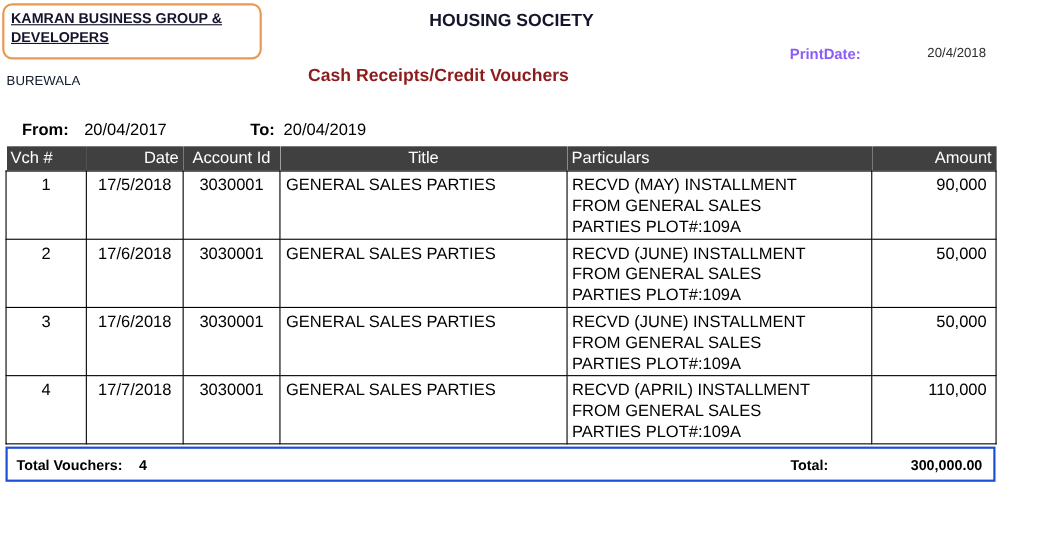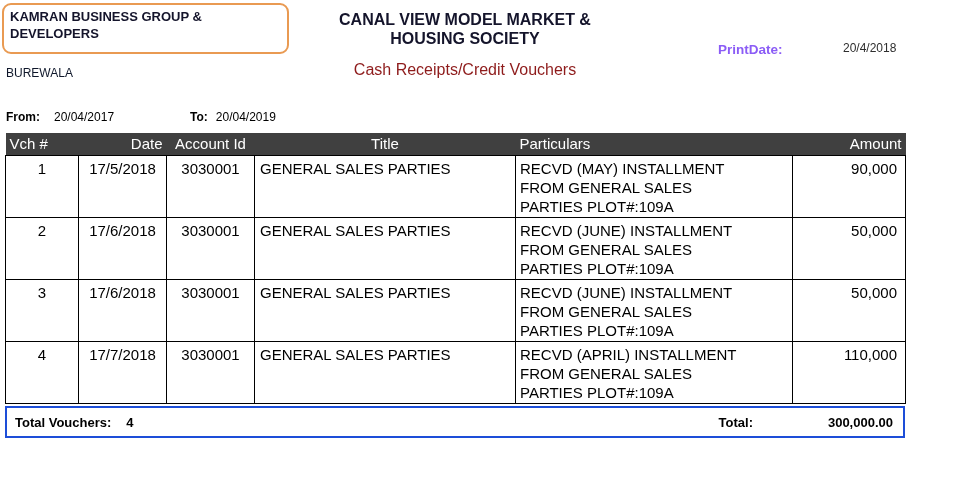--- a/index.html
+++ b/index.html
@@ -11,29 +11,30 @@
     background: #ffffff;
     font-family: "Liberation Sans", sans-serif;
     color: #000;
     overflow: hidden;
   }
 
   
   .company-box {
     position: absolute;
     left: 2px; top: 3px;
-    width: 287px; height: 51px;
+    width: 236px; height: 51px;
     border: 2px solid #E99A52;
     border-radius: 9px;
     padding: 3px 6px;
     font-weight: bold;
     font-size: 13px;
     line-height: 17px;
     color: #14142B;
     white-space: pre-line;
+    text-decoration: underline;
   }
   .branch {
     position: absolute;
     left: 6px; top: 66px;
     font-size: 12px;
     color: #0f172a;
   }
   .society-title {
     position: absolute;
     left: 280px; top: 10px;
@@ -41,44 +42,43 @@
     text-align: center;
     font-weight: bold;
     font-size: 16px;
     line-height: 19px;
     color: #14142B;
   }
   .report-title {
     position: absolute;
     left: 280px; top: 61px;
     width: 370px;
-    text-align: center;
-    font-weight: normal;
+    font-weight: bold;
     font-size: 16px;
     color: #8E1B1B;
   }
   .print-date-label {
     position: absolute;
     left: 718px; top: 42px;
     font-weight: bold;
     font-size: 13.5px;
     color: #8b5cf6;
   }
   .print-date-value {
     position: absolute;
     left: 843px; top: 41px;
     font-size: 12px;
     color: #2e2e2e;
   }
 
   
   .filter-row {
     position: absolute;
-    left: 6px; top: 110px;
-    font-size: 12px;
+    left: 20px; top: 110px;
+    font-size: 15px;
     white-space: nowrap;
   }
   .filter-row .lbl { font-weight: bold; }
   .filter-row .from-value { margin-left: 14px; }
   .filter-row .to-lbl { margin-left: 76px; }
   .filter-row .to-value { margin-left: 8px; }
 
   
   table.vouchers {
     position: absolute;
@@ -139,21 +139,20 @@
 <body>
 
 <div class="page">
 
   <div class="company-box">KAMRAN BUSINESS GROUP &amp;
 DEVELOPERS</div>
 
   <div class="branch">BUREWALA</div>
 
   <div class="society-title">
-    <div>CANAL VIEW MODEL MARKET &amp;</div>
     <div>HOUSING SOCIETY</div>
   </div>
 
   <div class="report-title">Cash Receipts/Credit Vouchers</div>
 
   <span class="print-date-label">PrintDate:</span>
   <span class="print-date-value">20/4/2018</span>
 
   <div class="filter-row">
     <span class="lbl">From:</span><span class="from-value">20/04/2017</span><span class="lbl to-lbl">To:</span><span class="to-value">20/04/2019</span>

